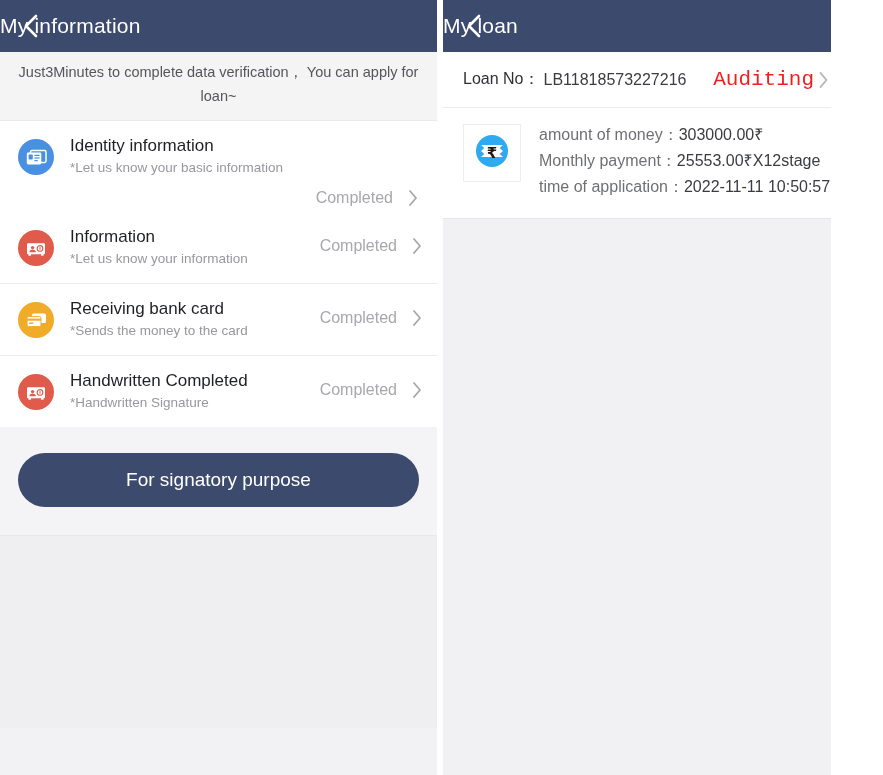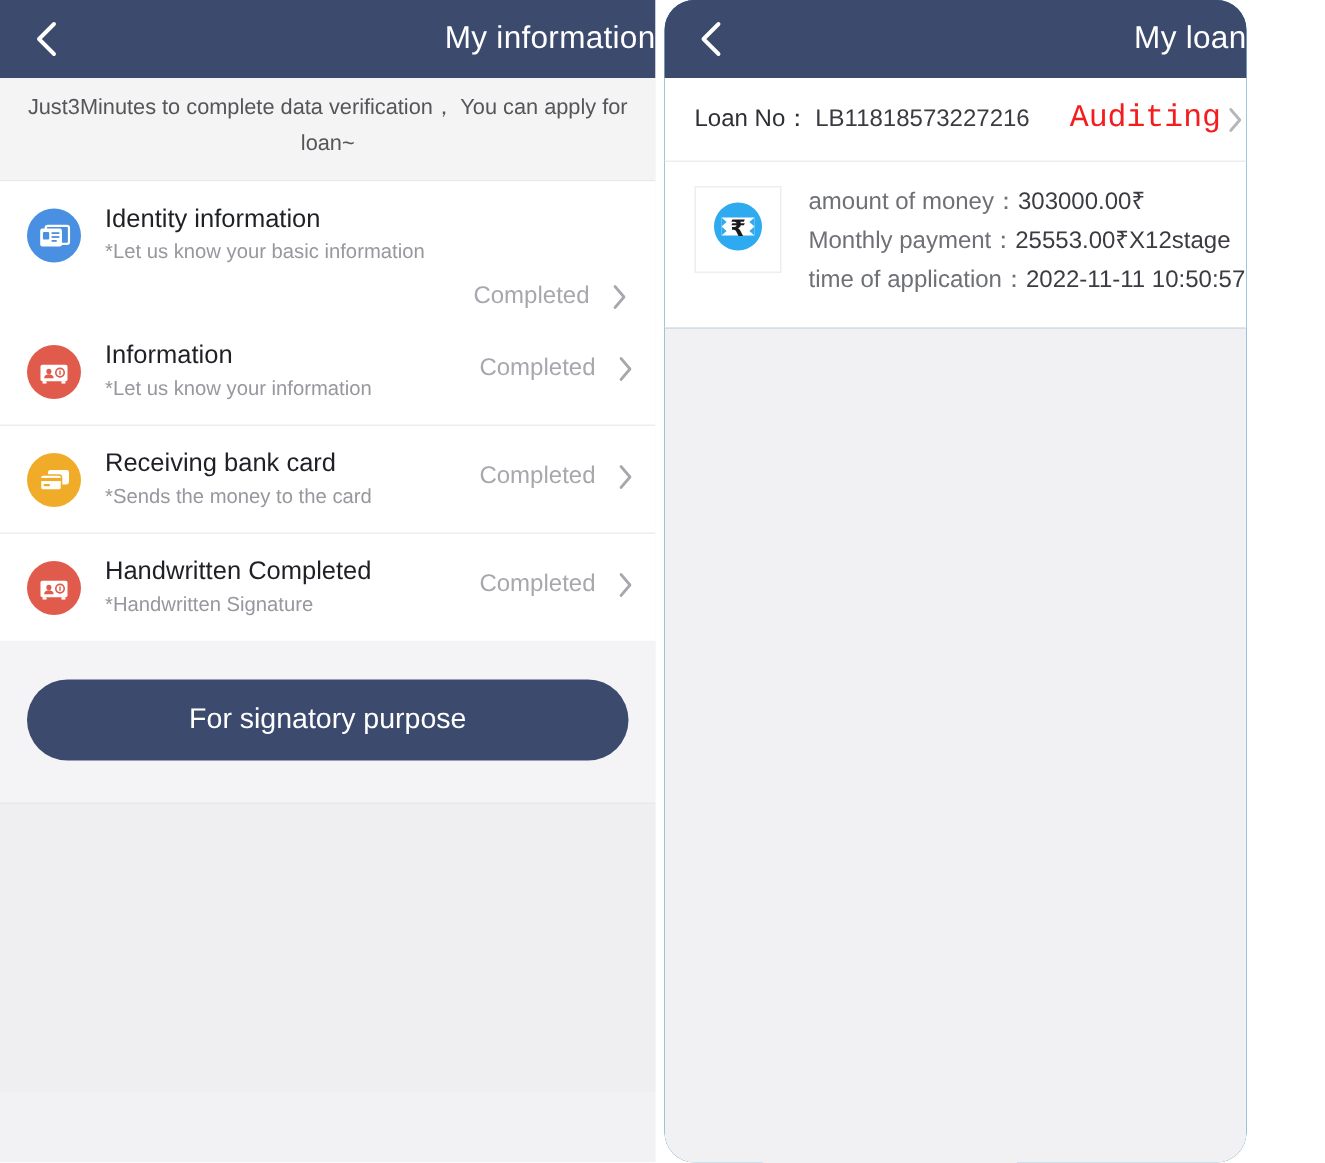--- a/index.html
+++ b/index.html
@@ -23,21 +23,21 @@
 
   
   .panel {
     position: relative;
     height: 775px;
     overflow: hidden;
     background: #f2f2f4;
   }
   .panel-left  { width: 437px; }
   .panel-gap   { width: 6px; background: #ffffff; height: 775px; }
-  .panel-right { width: 388px; background: #0369a1; border-radius: 20px; }
+  .panel-right { width: 388px; background: #fde047; }
 
   
   .titlebar {
     height: 52px;
     background: #3c4a6e;
     display: flex;
     align-items: center;
     position: relative;
   }
   .back-btn {
@@ -47,21 +47,21 @@
     height: 52px;
     width: 34px;
     display: flex;
     align-items: center;
     justify-content: center;
     cursor: pointer;
   }
   .back-btn svg { display: block; }
   .titlebar-title {
     flex: 1;
-    text-align: right;
+    text-align: left;
     color: #ffffff;
     font-size: 21px;
     letter-spacing: .2px;
   }
 
   
   .notice {
     background: #f4f4f5;
     color: #55555a;
     font-size: 14.5px;

